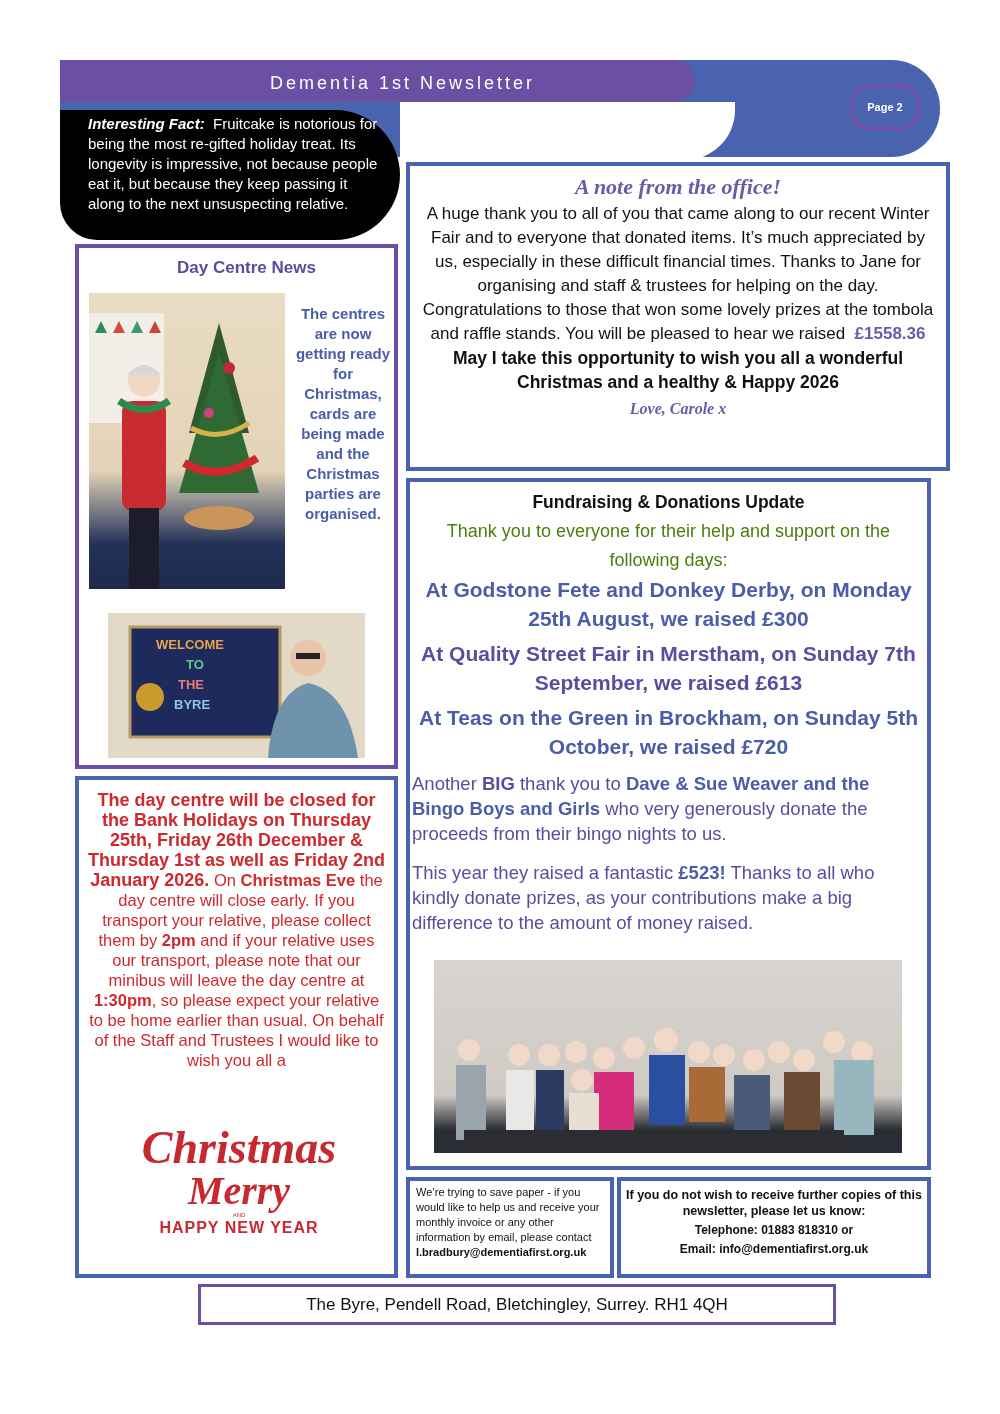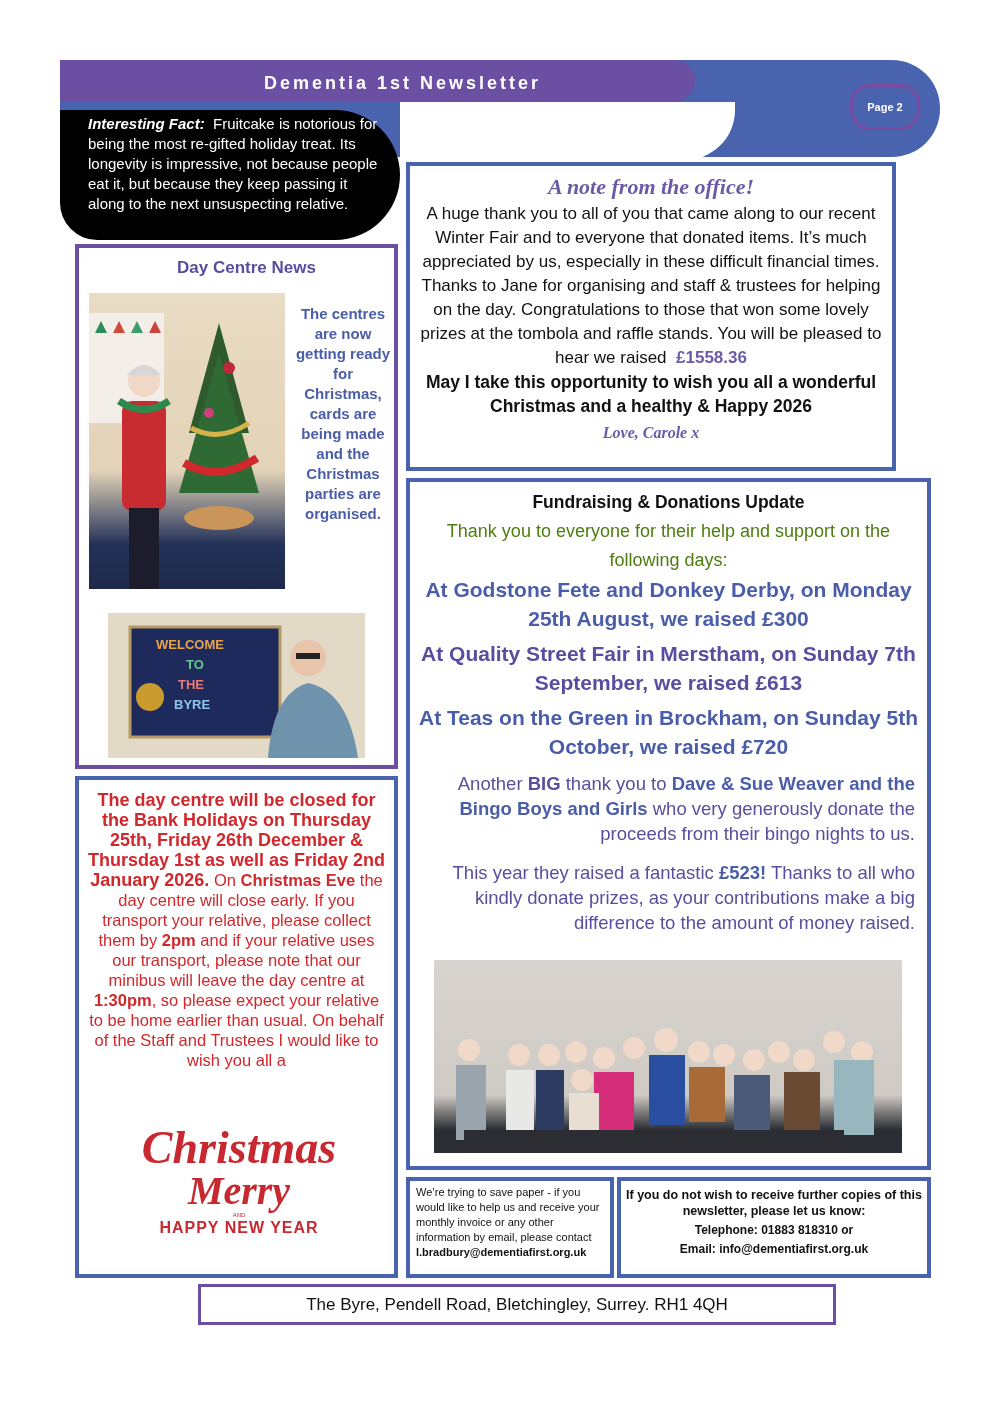--- a/index.html
+++ b/index.html
@@ -5,21 +5,21 @@
     * { box-sizing: border-box; margin: 0; padding: 0; }
     html, body { width: 1000px; height: 1414px; background: #ffffff; overflow: hidden; }
     body { position: relative; font-family: "Liberation Sans", sans-serif; color: #111; }
 
     
     .hdr-blue { position: absolute; left: 60px; top: 60px; width: 880px; height: 97px;
       background: #4a63ae; border-radius: 0 48px 48px 0; }
     .hdr-purple { position: absolute; left: 60px; top: 60px; width: 635px; height: 42px;
       background: #6a4fa3; border-radius: 0 22px 22px 0; }
     .hdr-title { position: absolute; left: 60px; top: 60px; width: 635px; height: 42px;
-      line-height: 46px; text-align: center; color: #fff; font-weight: bold; font-size: 18px;
+      line-height: 46px; text-align: center; color: #fff; font-weight: normal; font-size: 18px;
       letter-spacing: 3px; padding-left: 50px; }
     .hdr-cutout { position: absolute; left: 400px; top: 102px; width: 335px; height: 58px;
       background: #fff; border-radius: 0 0 50px 0; }
     .page-badge { position: absolute; left: 850px; top: 84px; width: 70px; height: 46px;
       border: 3px solid #7b4ba3; border-radius: 20px; color: #fff; font-size: 11px;
       font-weight: bold; text-align: center; line-height: 40px; }
 
     
     .fact { position: absolute; left: 60px; top: 110px; width: 340px; height: 130px;
       background: #000000; border-radius: 0 70px 70px 40px; color: #fff;
@@ -52,21 +52,21 @@
     .note-sign { text-align: center; color: #6a5aa8; font-family: "Liberation Serif", serif;
       font-style: italic; font-weight: bold; font-size: 16px; margin-top: 6px; }
 
     
     .fr-title { text-align: center; font-weight: bold; font-size: 17.5px; margin-top: 10px; }
     .fr-intro { text-align: center; color: #4d7c0f; font-weight: normal; font-size: 18px; line-height: 29px; margin-top: 4px; }
     .fr-event { text-align: center; font-weight: bold; font-size: 21px; line-height: 29px; margin-top: 6px; }
     .fr-event.c1 { color: #4a5da8; margin-top: 0; }
     .fr-event.c2 { color: #5a4da0; }
     .fr-event.c3 { color: #4a5da8; }
-    .fr-para { text-align: right; color: #5a4da0; font-size: 18.5px; line-height: 25px; margin-top: 10px; padding: 0 12px; }
+    .fr-para { text-align: left; color: #5a4da0; font-size: 18.5px; line-height: 25px; margin-top: 10px; padding: 0 2px; }
     .fr-para .hb { font-weight: bold; color: #4a5da8; }
     .fr-para .hp { font-weight: bold; color: #5a4da0; }
 
     .small-note { position: absolute; left: 6px; top: 4px; right: 4px; font-size: 11px; line-height: 15px; }
     .small-note .em { font-weight: bold; }
     .unsub { text-align: center; font-weight: bold; font-size: 12.5px; line-height: 16px; margin-top: 6px; padding: 0 4px; }
     .unsub .line { font-size: 12px; margin-top: 2px; line-height: 19px; }
 
     .address { position: absolute; left: 198px; top: 1284px; width: 638px; height: 41px;
       border: 3px solid #6a4fa3; text-align: center; line-height: 35px; font-size: 17px; }
@@ -135,21 +135,21 @@
     <b>1:30pm</b><span>, so please expect your relative to be home earlier than usual. On behalf of the Staff and Trustees I would like to wish you all a</span>
   </div>
   <div style="position:absolute;left:30px;top:345px;width:260px;height:130px;text-align:center;color:#c8282f;">
     <div style="font-family:'Liberation Serif',serif;font-style:italic;font-weight:bold;font-size:46px;line-height:46px;">Christmas</div>
     <div style="font-family:'Liberation Serif',serif;font-style:italic;font-weight:bold;font-size:40px;line-height:40px;">Merry</div>
     <div style="font-size:6px;line-height:8px;">AND</div>
     <div style="font-weight:bold;font-size:16px;letter-spacing:1px;">HAPPY NEW YEAR</div>
   </div>
 </div>
 
-<div class="box b-blue" style="left:406px;top:162px;width:490px;height:309px;">
+<div class="box b-blue" style="left:406px;top:162px;width:544px;height:309px;">
   <div class="note-title">A note from the office!</div>
   <div class="note-body">
     <span>A huge thank you to all of you that came along to our recent Winter Fair and to everyone that donated items. It’s much appreciated by us, especially in these difficult financial times. Thanks to Jane for organising and staff &amp; trustees for helping on the day. Congratulations to those that won some lovely prizes at the tombola and raffle stands. You will be pleased to hear we raised</span>&nbsp;
     <span class="amt">£1558.36</span>
   </div>
   <div class="note-wish">May I take this opportunity to wish you all a wonderful Christmas and a healthy &amp; Happy 2026</div>
   <div class="note-sign">Love, Carole x</div>
 </div>
 
 <div class="box b-blue" style="left:406px;top:478px;width:525px;height:692px;">

